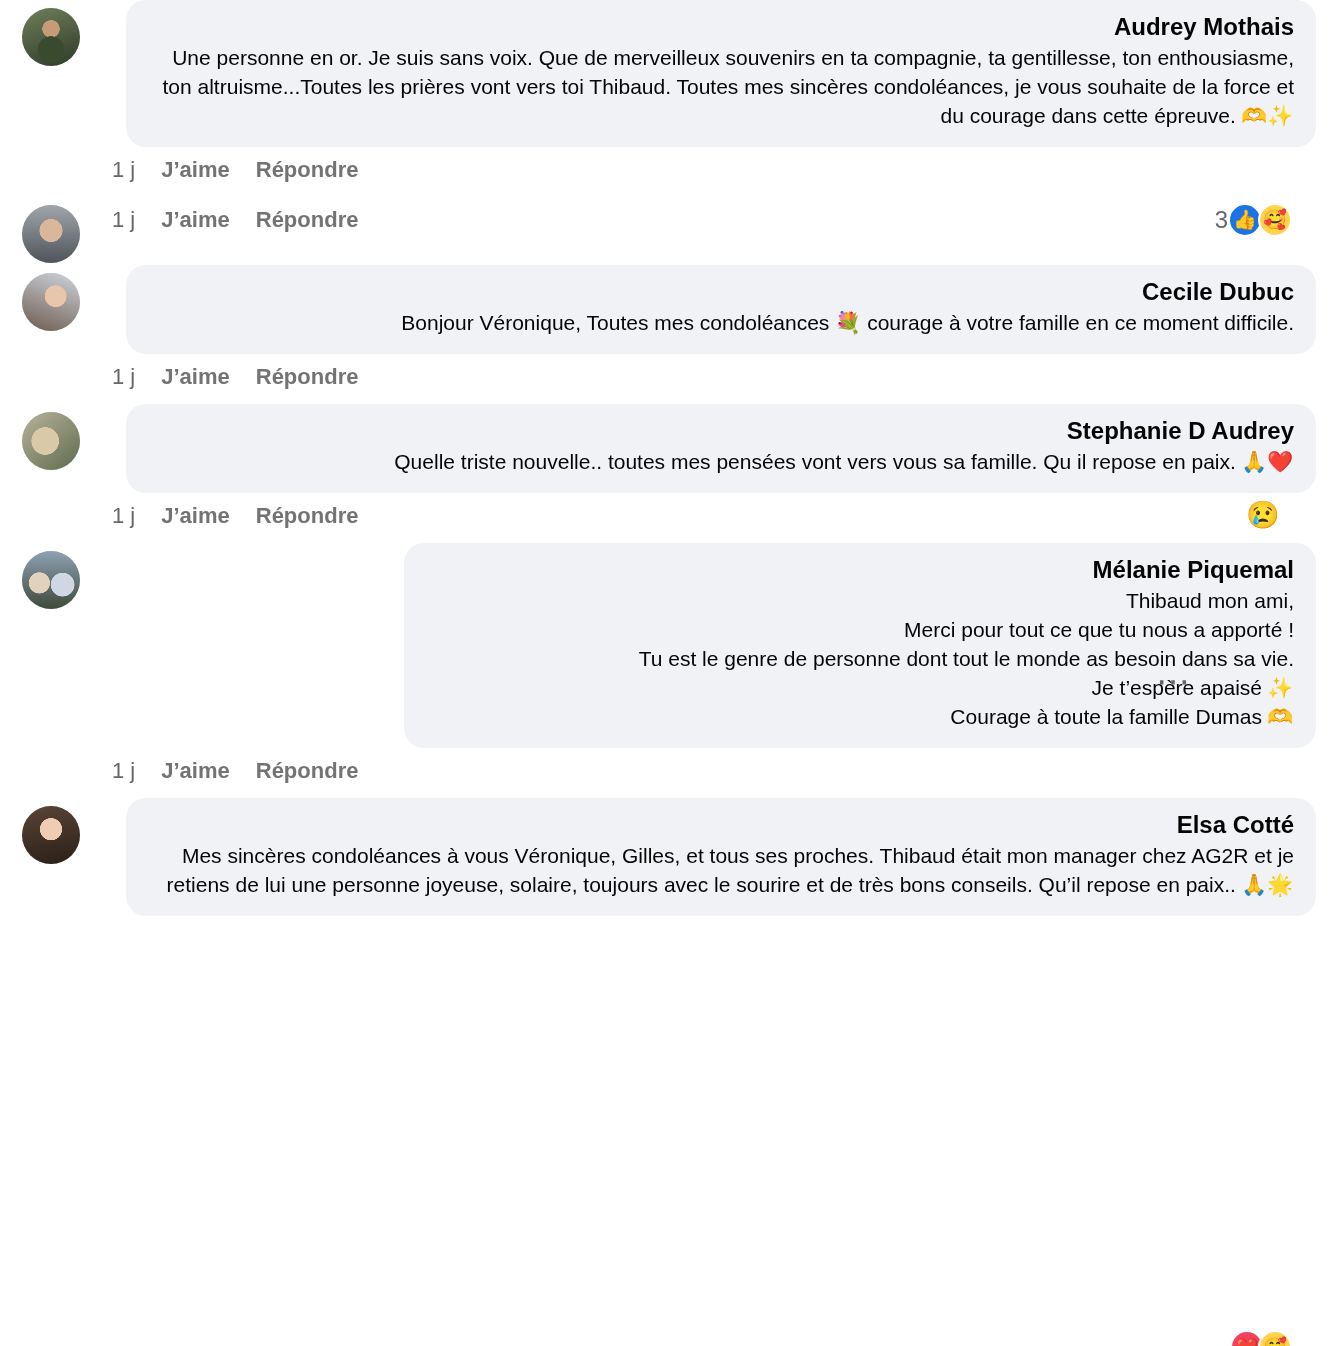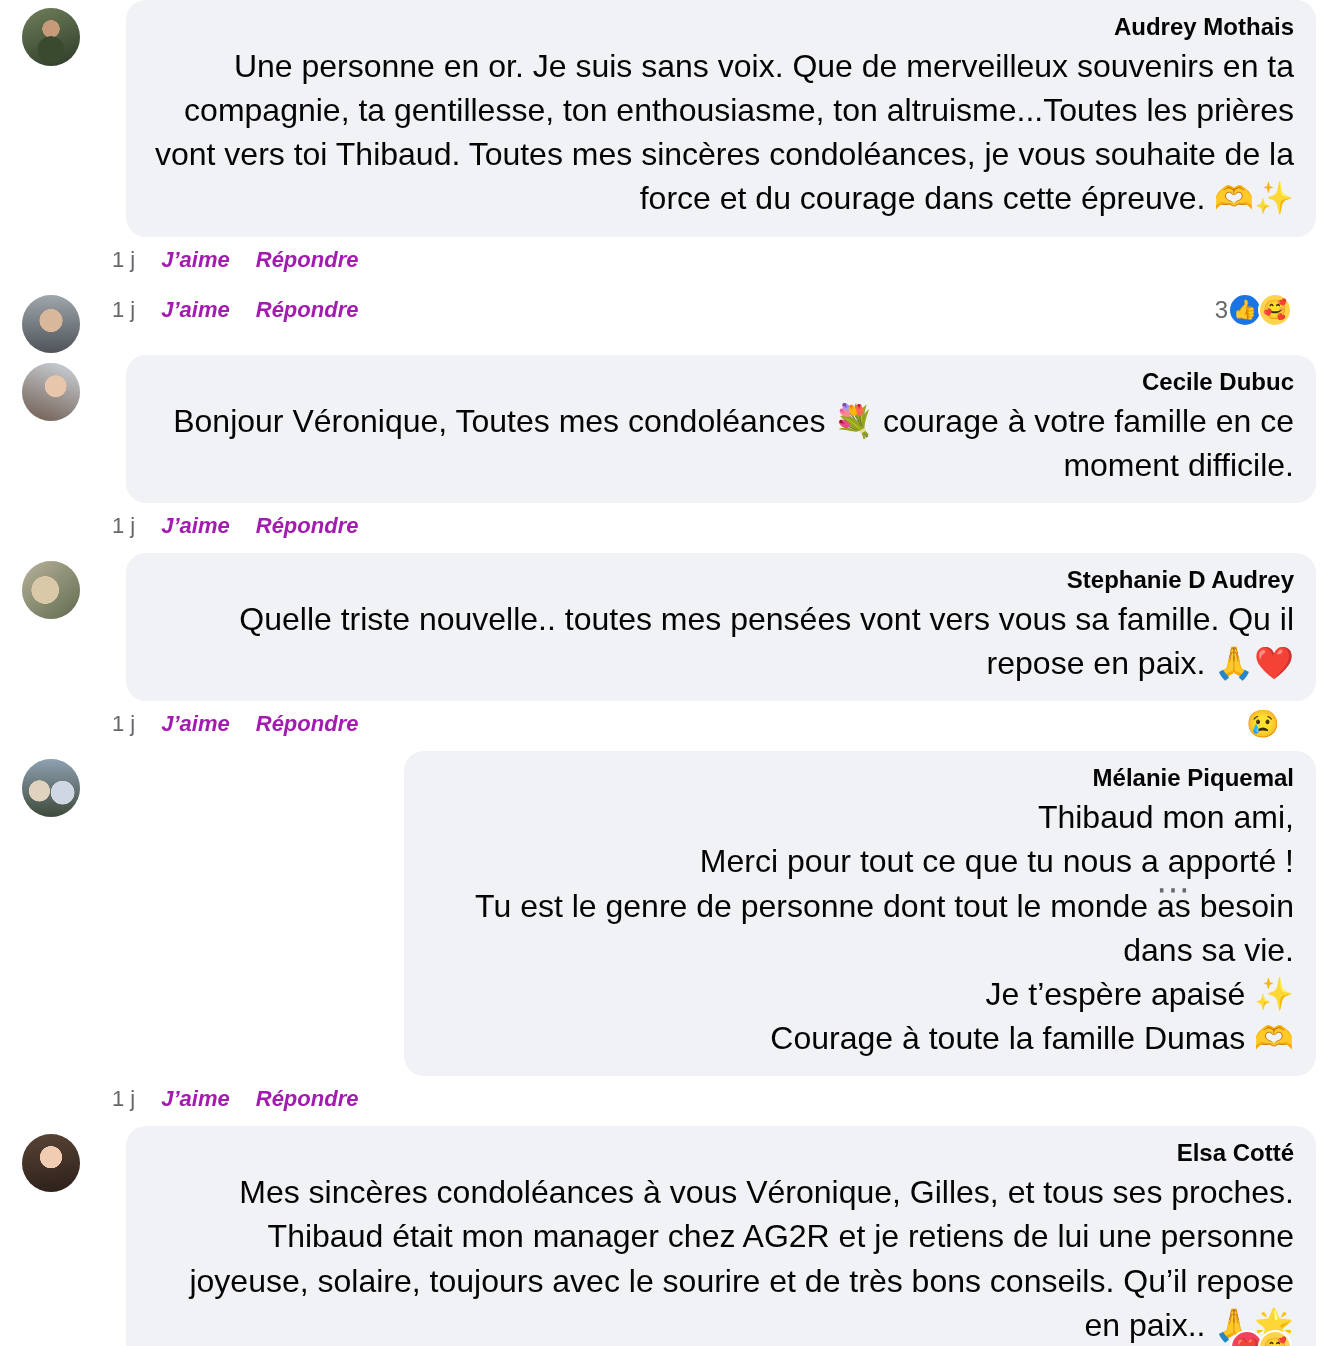--- a/index.html
+++ b/index.html
@@ -87,42 +87,41 @@
   .bubble.narrow { width: 912px; }
 
   .author {
     font-size: 24px;
     font-weight: bold;
     line-height: 1.25;
     margin-bottom: 2px;
     color: #050505;
   }
   .text {
-    font-size: 32px;
+    font-size: 21px;
     line-height: 1.38;
     color: #050505;
     white-space: pre-wrap;
     word-wrap: break-word;
   }
 
   .actions {
     display: flex;
     align-items: center;
     gap: 26px;
     padding: 10px 0 12px 18px;
     font-size: 22px;
     color: #65676b;
     position: relative;
   }
   .actions .time { font-size: 22px; color:#65676b; }
   .actions .act {
     font-weight: bold;
-    color: #a21caf;
+    color: #737373;
     cursor: pointer;
-    font-style: italic;
   }
 
   .reactions {
     position: absolute;
     display: flex;
     align-items: center;
     gap: 2px;
     font-size: 24px;
   }
   .reactions .count {

